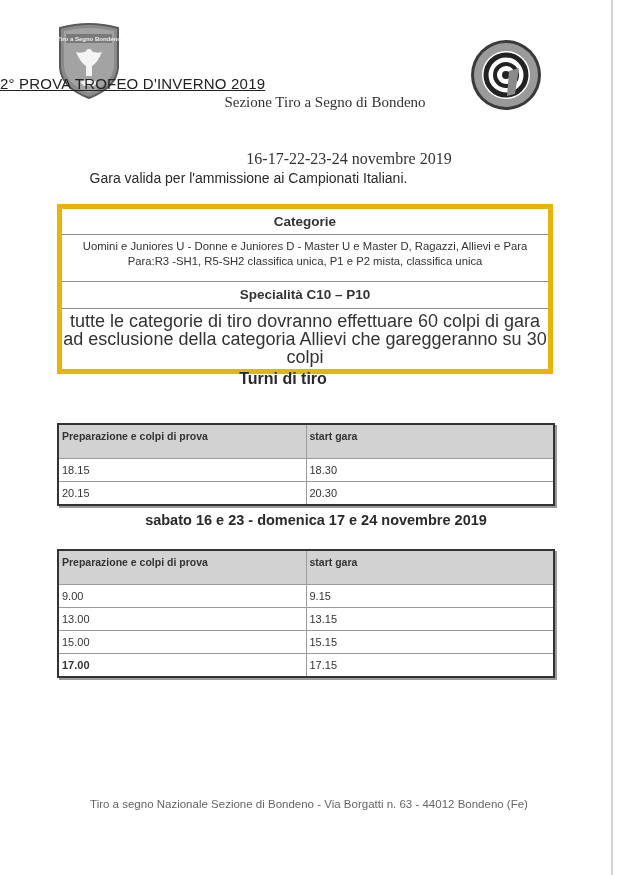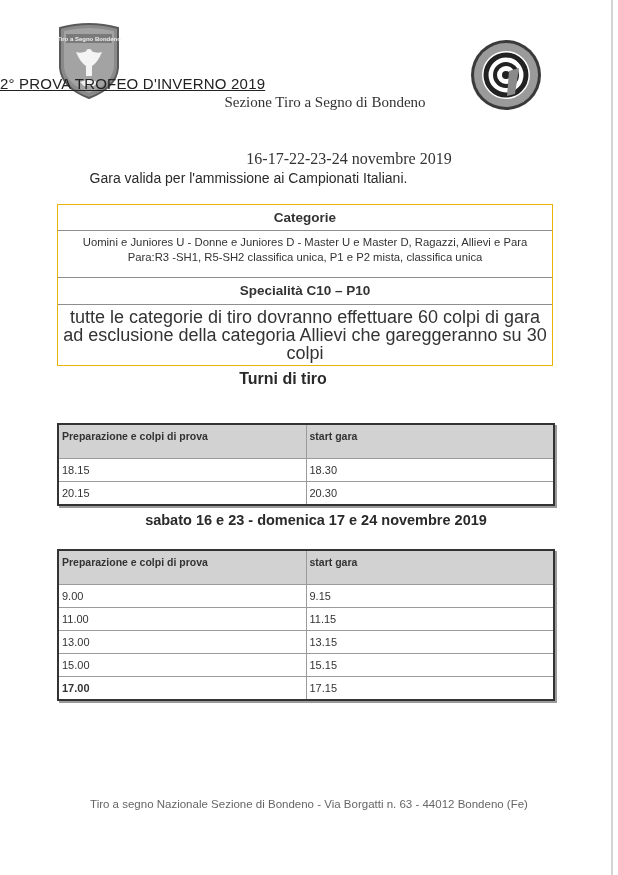--- a/index.html
+++ b/index.html
@@ -22,21 +22,21 @@
     .dates {
       position: absolute; left: 0; width: 618px; top: 150px; text-align: center;
       font-family: "Liberation Serif", serif; font-size: 16px; color: #333; padding-left: 40px;
     }
     .valid {
       position: absolute; left: 0; width: 497px; top: 170px; text-align: center;
       font-size: 14px; color: #2a2a2a;
     }
     .info-box {
       position: absolute; left: 57px; top: 204px; width: 496px;
-      border: 1px solid #eab308; box-sizing: border-box;
+      border: 5px solid #eab308; box-sizing: border-box;
     }
     .info-row { border-bottom: 1px solid #8e8e8e; text-align: center; color: #333; }
     .info-row:last-child { border-bottom: none; }
     .info-head { font-weight: bold; font-size: 13.5px; height: 25px; line-height: 25px; }
     .info-cat { font-size: 11.3px; line-height: 15px; padding: 4px 0 12px 0; }
     .info-spec { font-weight: bold; font-size: 13.5px; height: 26px; line-height: 26px; }
     .info-note { font-weight: normal; font-size: 18px; line-height: 18px; padding: 3px 0 3px 0; }
     .section-title {
       position: absolute; left: 0; width: 566px; text-align: center;
       font-weight: bold; color: #2a2a2a;
@@ -135,24 +135,20 @@
   <tbody>
       <tr class="head">
     <td>Preparazione e colpi di prova</td>
     <td>start gara</td>
   </tr>
   <tr class="row">
     <td>9.00</td>
     <td>9.15</td>
   </tr>
   <tr class="row">
-    <td>11.00</td>
-    <td>11.15</td>
-  </tr>
-  <tr class="row">
     <td>13.00</td>
     <td>13.15</td>
   </tr>
   <tr class="row">
     <td>15.00</td>
     <td>15.15</td>
   </tr>
   <tr class="row">
     <td class="bold-cell">17.00</td>
     <td>17.15</td>

